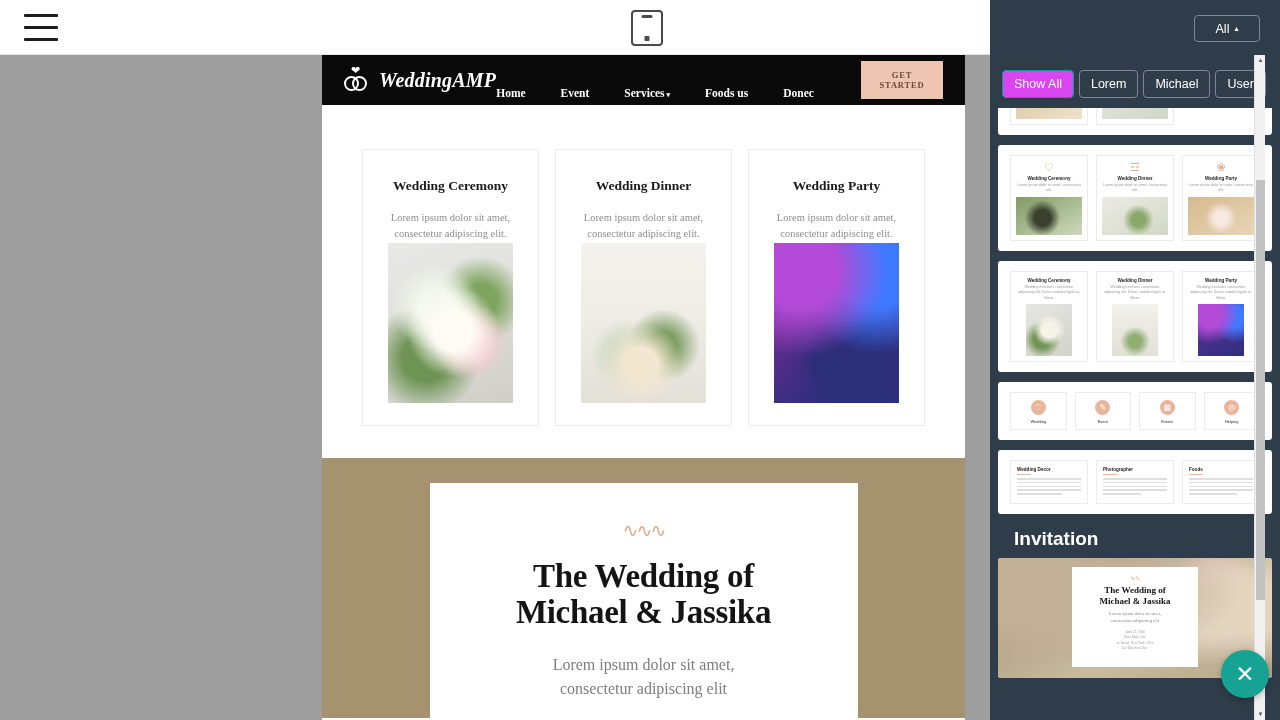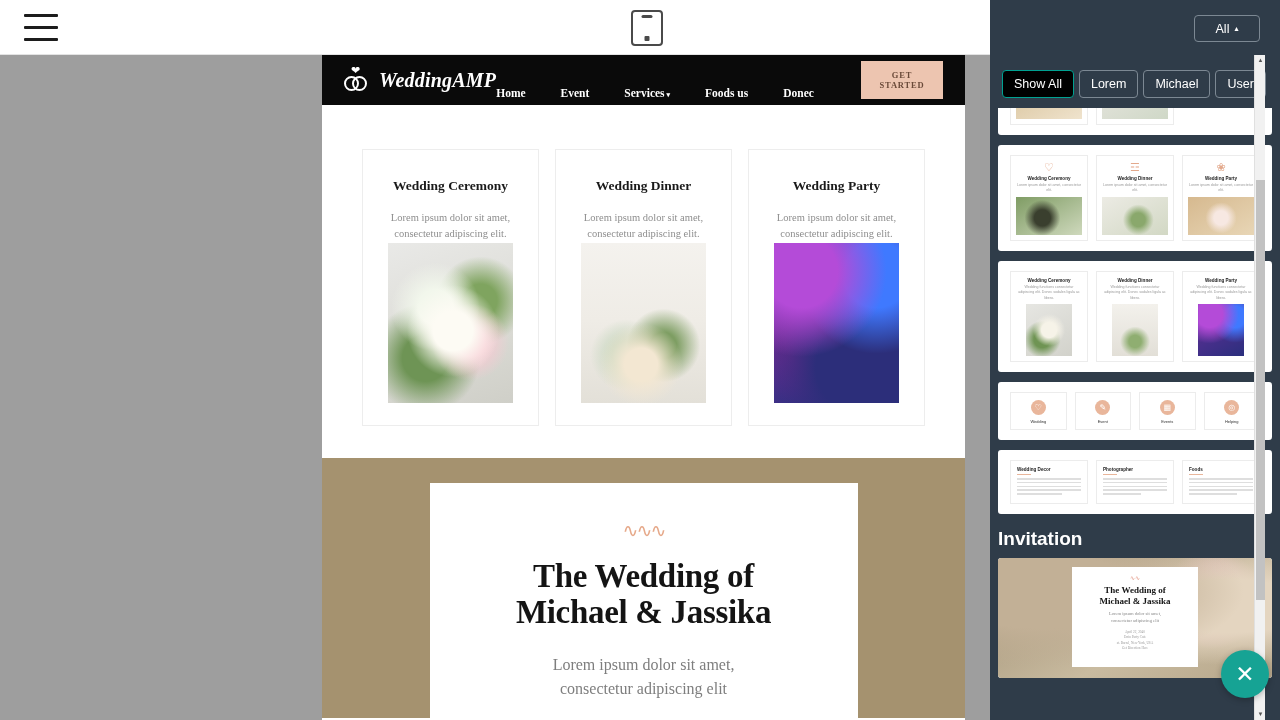--- a/index.html
+++ b/index.html
@@ -202,34 +202,34 @@
   }
   #sb-filter-select .caret { font-size: 8px; }
   #sb-tabs { position: absolute; left: 12px; top: 70px; display: flex; gap: 5px; }
   .sb-tab {
     height: 28px; padding: 0 11px;
     display: flex; align-items: center; justify-content: center;
     font-size: 12.5px; color: #fff;
     border: 1px solid #7c8893; border-radius: 4px;
     background: transparent; cursor: pointer; white-space: nowrap;
   }
-  .sb-tab.active { background: #000000; border-color: #00a191; }
+  .sb-tab.active { background: #d946ef; border-color: #00a191; }
 
   #sb-list {
     position: absolute; top: 108px; left: 0; width: 290px; height: 612px;
     overflow: hidden; padding: 0 8px;
   }
   .blk {
     background: #fff; border-radius: 3px;
     margin-bottom: 10px; padding: 10px 12px;
     cursor: pointer;
   }
   .blk.partial { margin-top: -44px; }
   .blk-row { display: flex; gap: 8px; justify-content: center; }
-  .sb-title-h { font-size: 19px; font-weight: bold; margin: 14px 0 8px 0; }
+  .sb-title-h { font-size: 19px; font-weight: bold; margin: 14px 0 8px 16px; }
 
   
   .mini {
     flex: 1; border: 1px solid #ececec; background: #fff;
     padding: 6px 5px 5px; text-align: center;
   }
   .mini .m-ico { font-size: 11px; color: #e3a98c; line-height: 1; margin-bottom: 3px; }
   .mini .m-t { font-size: 4.6px; font-weight: bold; color: #222; margin-bottom: 2px; }
   .mini .m-d { font-size: 3.6px; color: #9a9a9a; line-height: 1.5; margin-bottom: 3px; }
   .mini .m-img { width: 100%; height: 38px; background-size: cover; background-position: center; }

